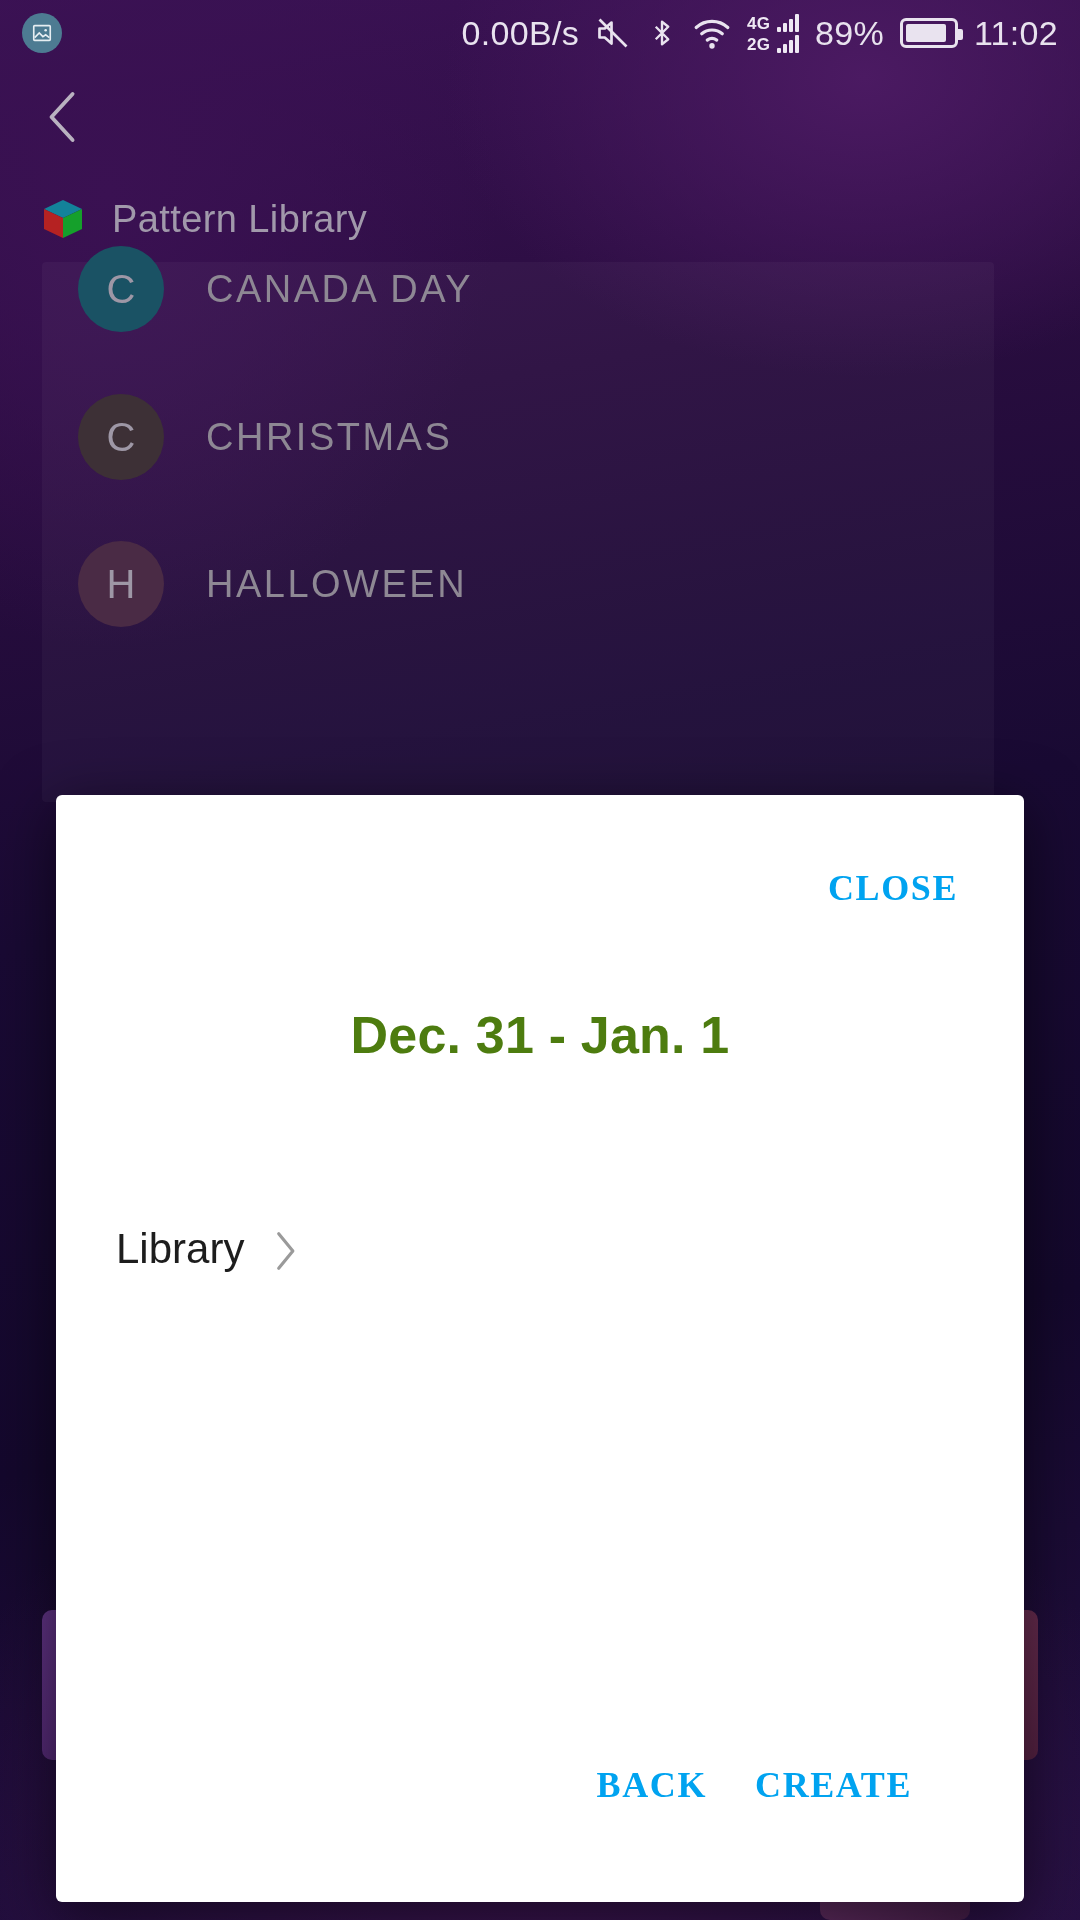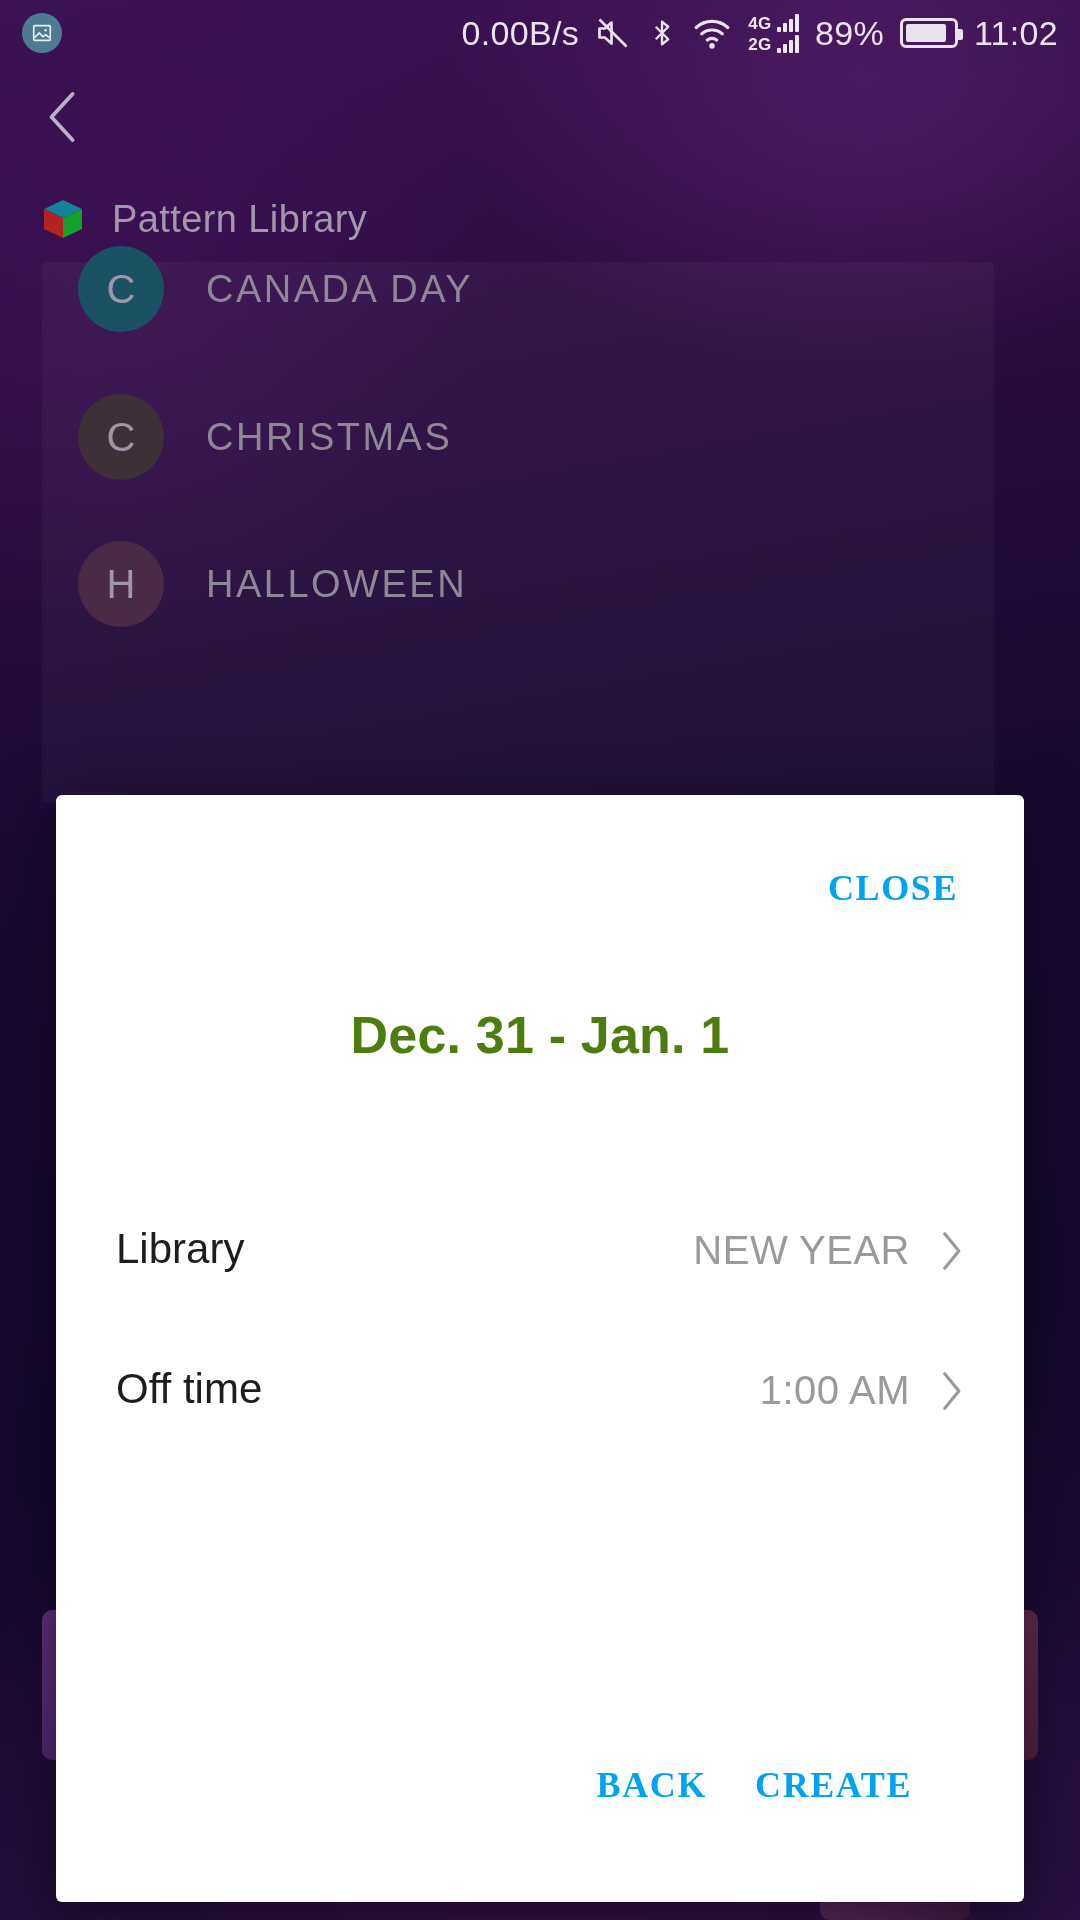--- a/index.html
+++ b/index.html
@@ -13,21 +13,21 @@
     background:
       radial-gradient(ellipse 700px 500px at 80% 4%, #4b1a62 0%, rgba(75,26,98,0) 60%),
       radial-gradient(ellipse 600px 700px at 10% 10%, #3a1152 0%, rgba(58,17,82,0) 65%),
       radial-gradient(ellipse 900px 600px at 50% 95%, #3d1450 0%, rgba(61,20,80,0) 70%),
       linear-gradient(170deg, #3b1255 0%, #2a0d40 22%, #190a33 45%, #14082c 70%, #241041 100%);
   }
 
   
   .statusbar {
     position:absolute; top:0; left:0; width:1080px; height:66px;
-    display:flex; align-items:center; padding:0 22px;text-align:center;
+    display:flex; align-items:center; padding:0 22px;
   }
   .notif-badge {
     width:40px; height:40px; border-radius:50%;
     background:#4d7b92; display:flex; align-items:center; justify-content:center;
   }
   .sb-right {
     margin-left:auto; display:flex; align-items:center; gap:16px;
     color:#e8e2ee; font-size:34px; letter-spacing:.3px;
   }
   .sb-net { font-size:34px; color:#e9e3ef; }
@@ -211,38 +211,28 @@
   <div class="dlg-close-row">
     <button class="btn-text">CLOSE</button>
   </div>
 
   <div class="dlg-title">Dec. 31 - Jan. 1</div>
 
   <div class="dlg-rows">
 
     <div class="dlg-row">
       <span class="dlg-row-label">Library</span>
-      <span class="dlg-row-value">NEW YEAR</span>
       <span class="chev-right">
         <svg width="26" height="44" viewBox="0 0 16 28" fill="none" stroke="#9a9a9a" stroke-width="2" stroke-linecap="round" stroke-linejoin="round">
           <polyline points="4,3 13,14 4,25"></polyline>
         </svg>
       </span>
     </div>
 
 
-    <div class="dlg-row">
-      <span class="dlg-row-label">Off time</span>
-      <span class="dlg-row-value">1:00 AM</span>
-      <span class="chev-right">
-        <svg width="26" height="44" viewBox="0 0 16 28" fill="none" stroke="#9a9a9a" stroke-width="2" stroke-linecap="round" stroke-linejoin="round">
-          <polyline points="4,3 13,14 4,25"></polyline>
-        </svg>
-      </span>
-    </div>
 
   </div>
 
   <div class="dlg-actions">
     <button class="btn-text">BACK</button>
     <button class="btn-text">CREATE</button>
   </div>
 
 </div>
 

